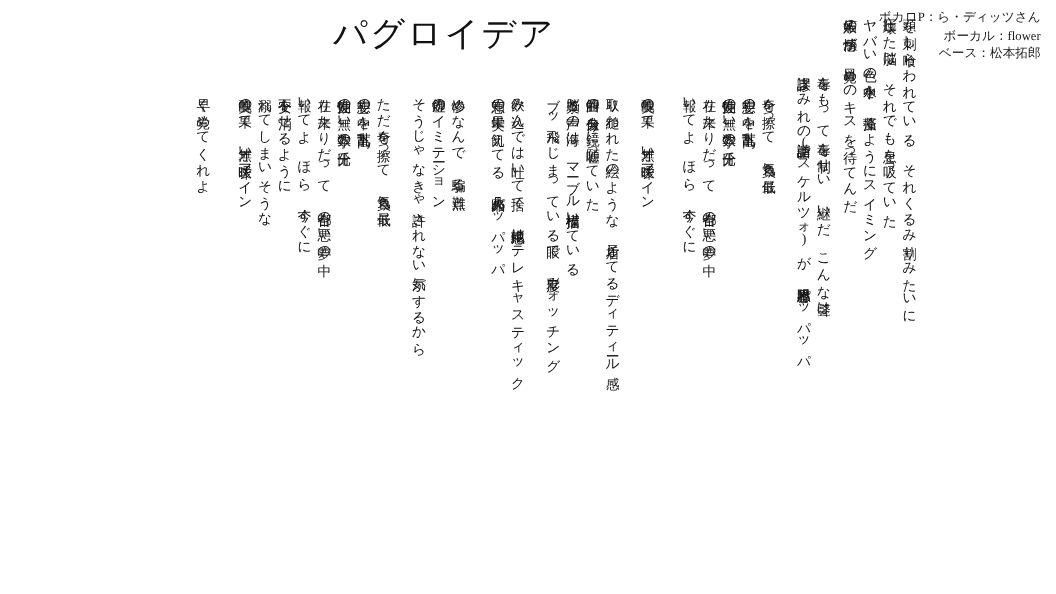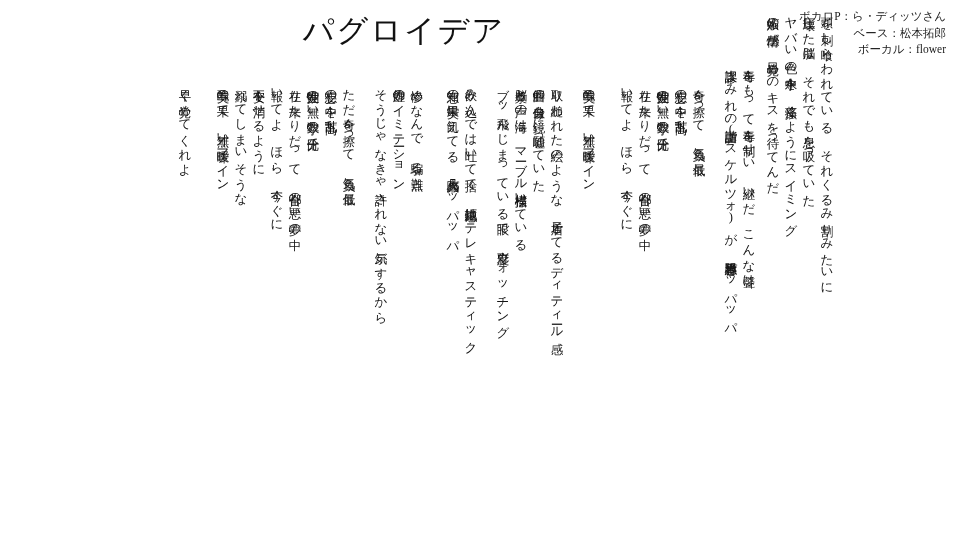--- a/index.html
+++ b/index.html
@@ -70,22 +70,22 @@
 </style>
 </head>
 <body>
 
 <div class="page">
 
   <div class="title">パグロイデア</div>
 
   <div class="credits">
     <div>ボカロP：ら・ディッツさん</div>
+    <div>ボーカル：flower</div>
     <div>ベース：松本拓郎</div>
-    <div>ボーカル：flower</div>
   </div>
 
   <div class="lyrics">
       <div class="vcol" style="left: 818px; top: 8px;">頭を刺し喰らわれている　それくるみ割りみたいに</div>
       <div class="vcol" style="left: 800px; top: 8px;">圧壊した脳は　それでも息を吸っていた</div>
       <div class="vcol" style="left: 782px; top: 8px;">ヤバい色の水中を　藻掻くようにスイミング</div>
       <div class="vcol" style="left: 764px; top: 8px;">嫉妬の感情が　目覚めのキスを待ってんだ</div>
       <div class="vcol" style="left: 740px; top: 60px;">毒をもって毒を制せい　継いだ　こんな聲は</div>
       <div class="vcol" style="left: 722px; top: 60px;">誤謬まみれの諧謔曲(スケルツォ)が　悉皆限界パッパッパ</div>
       <div class="vcol" style="left: 690px; top: 80px;">奇を擦って　気負う最低</div>

